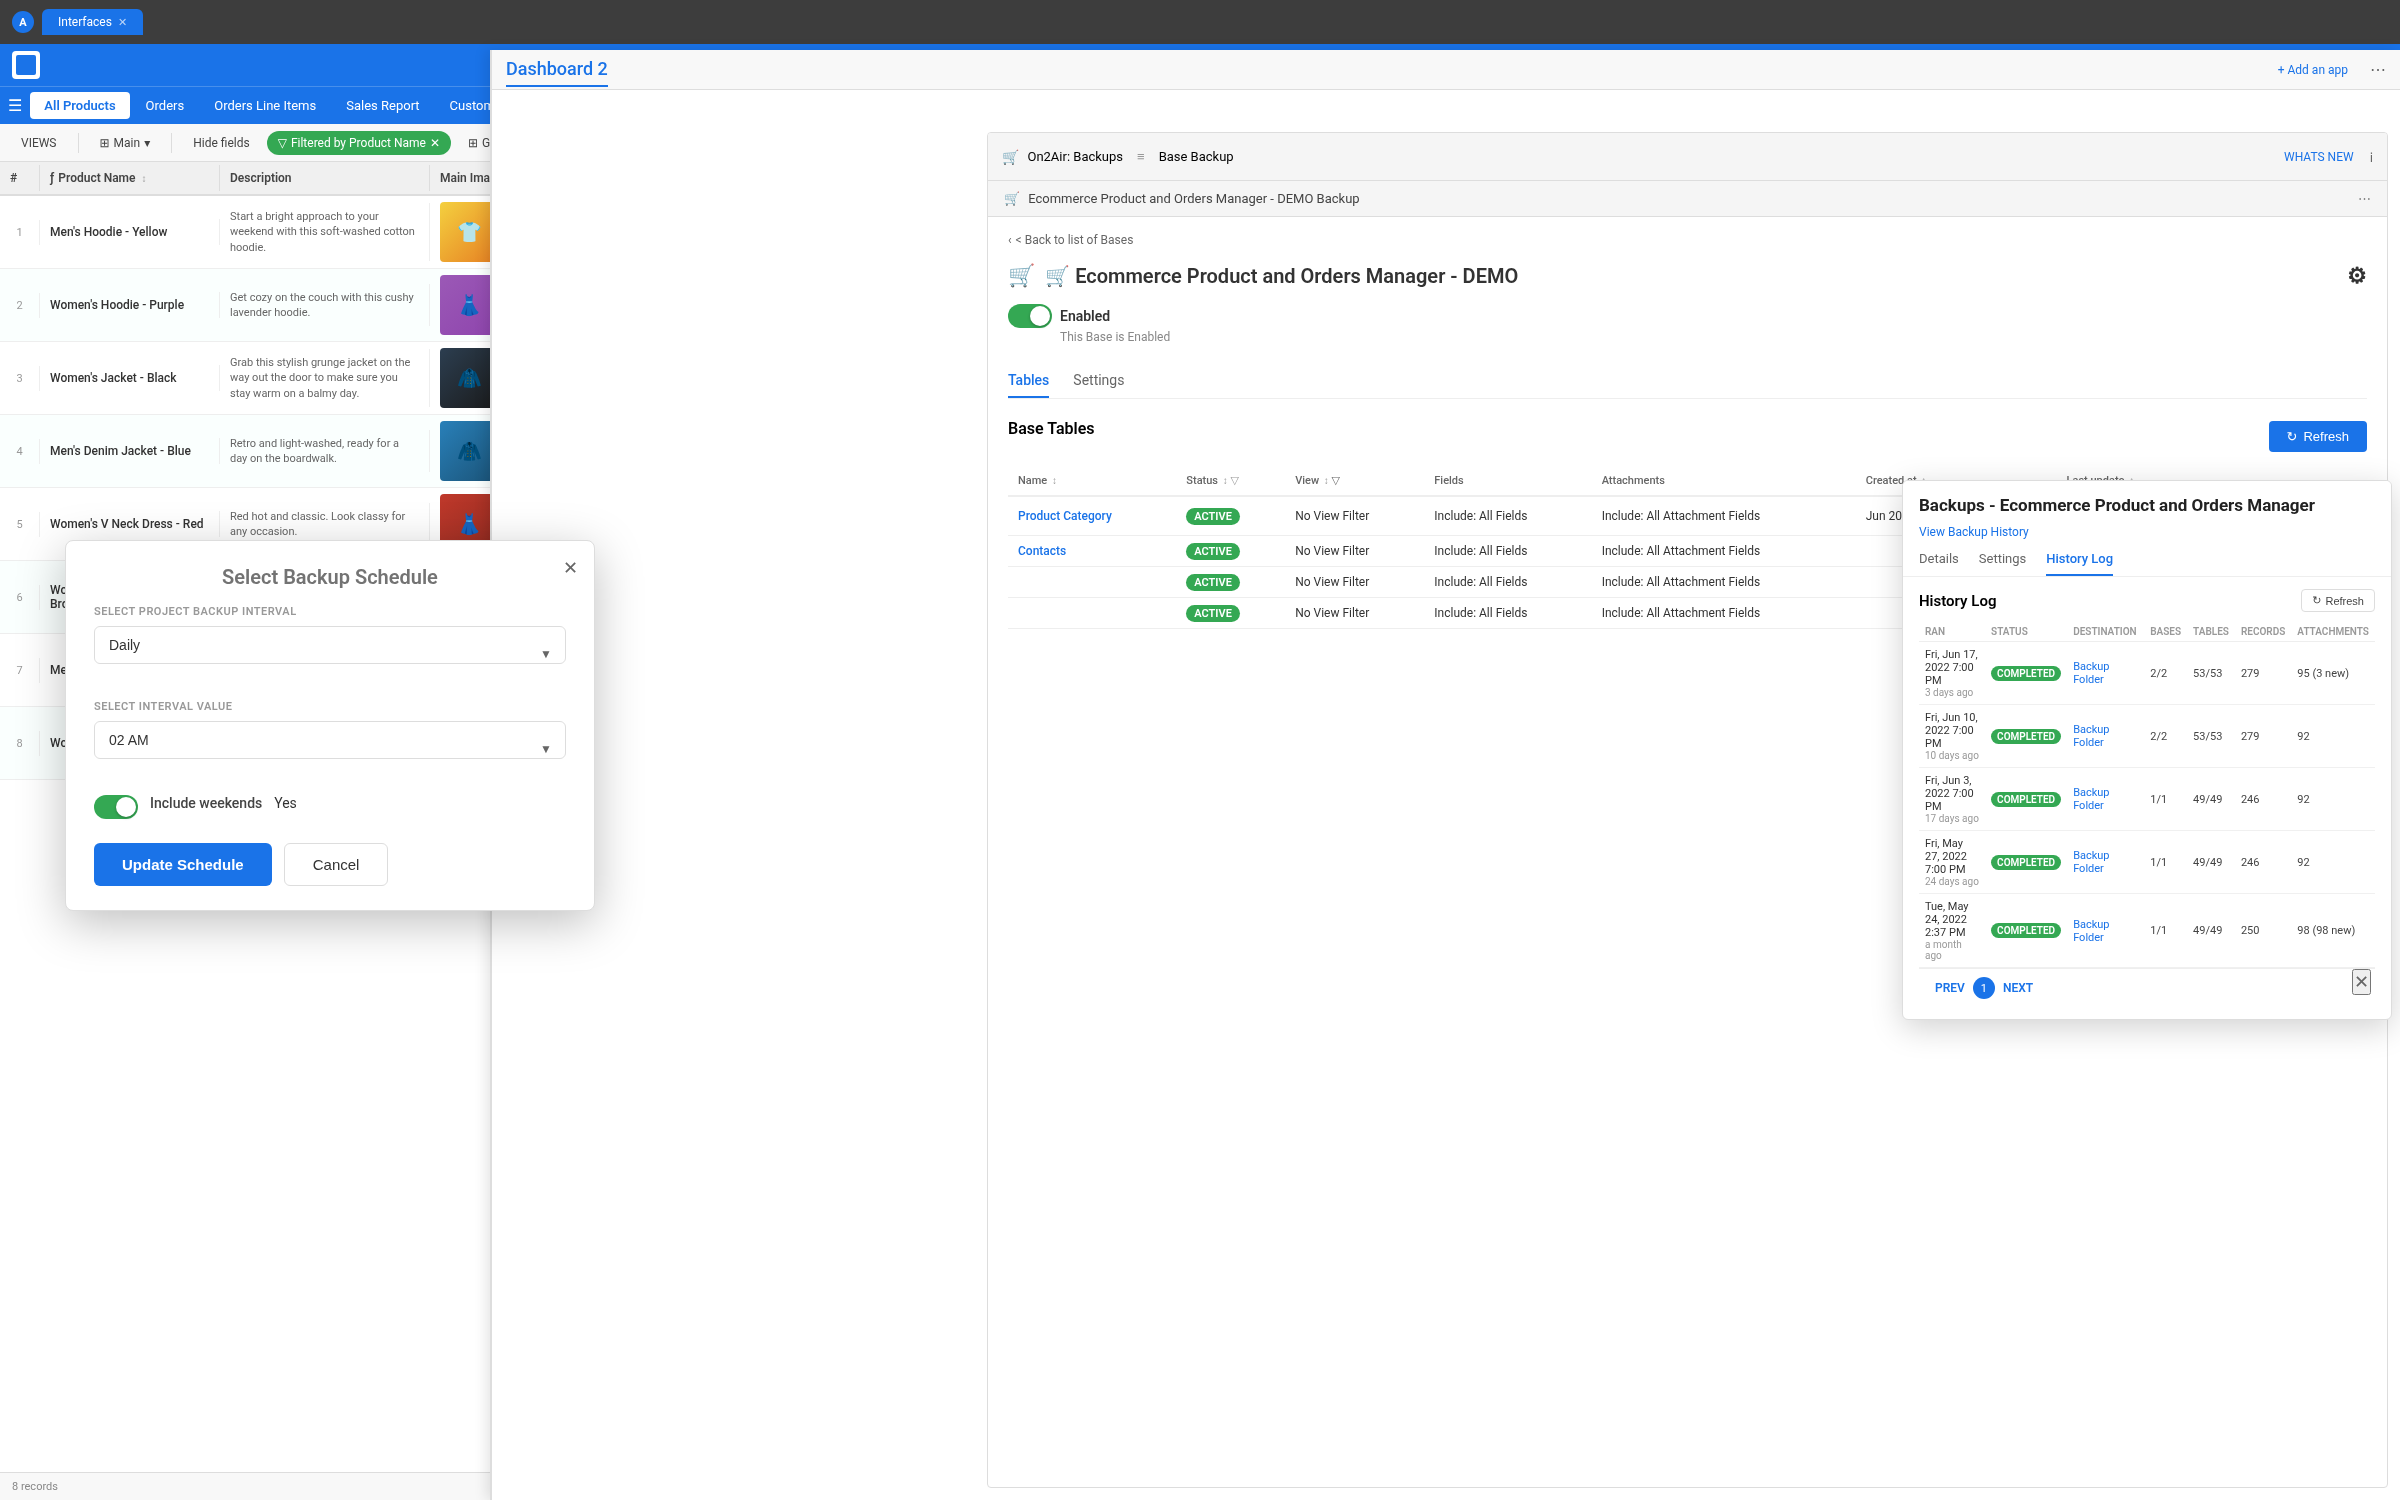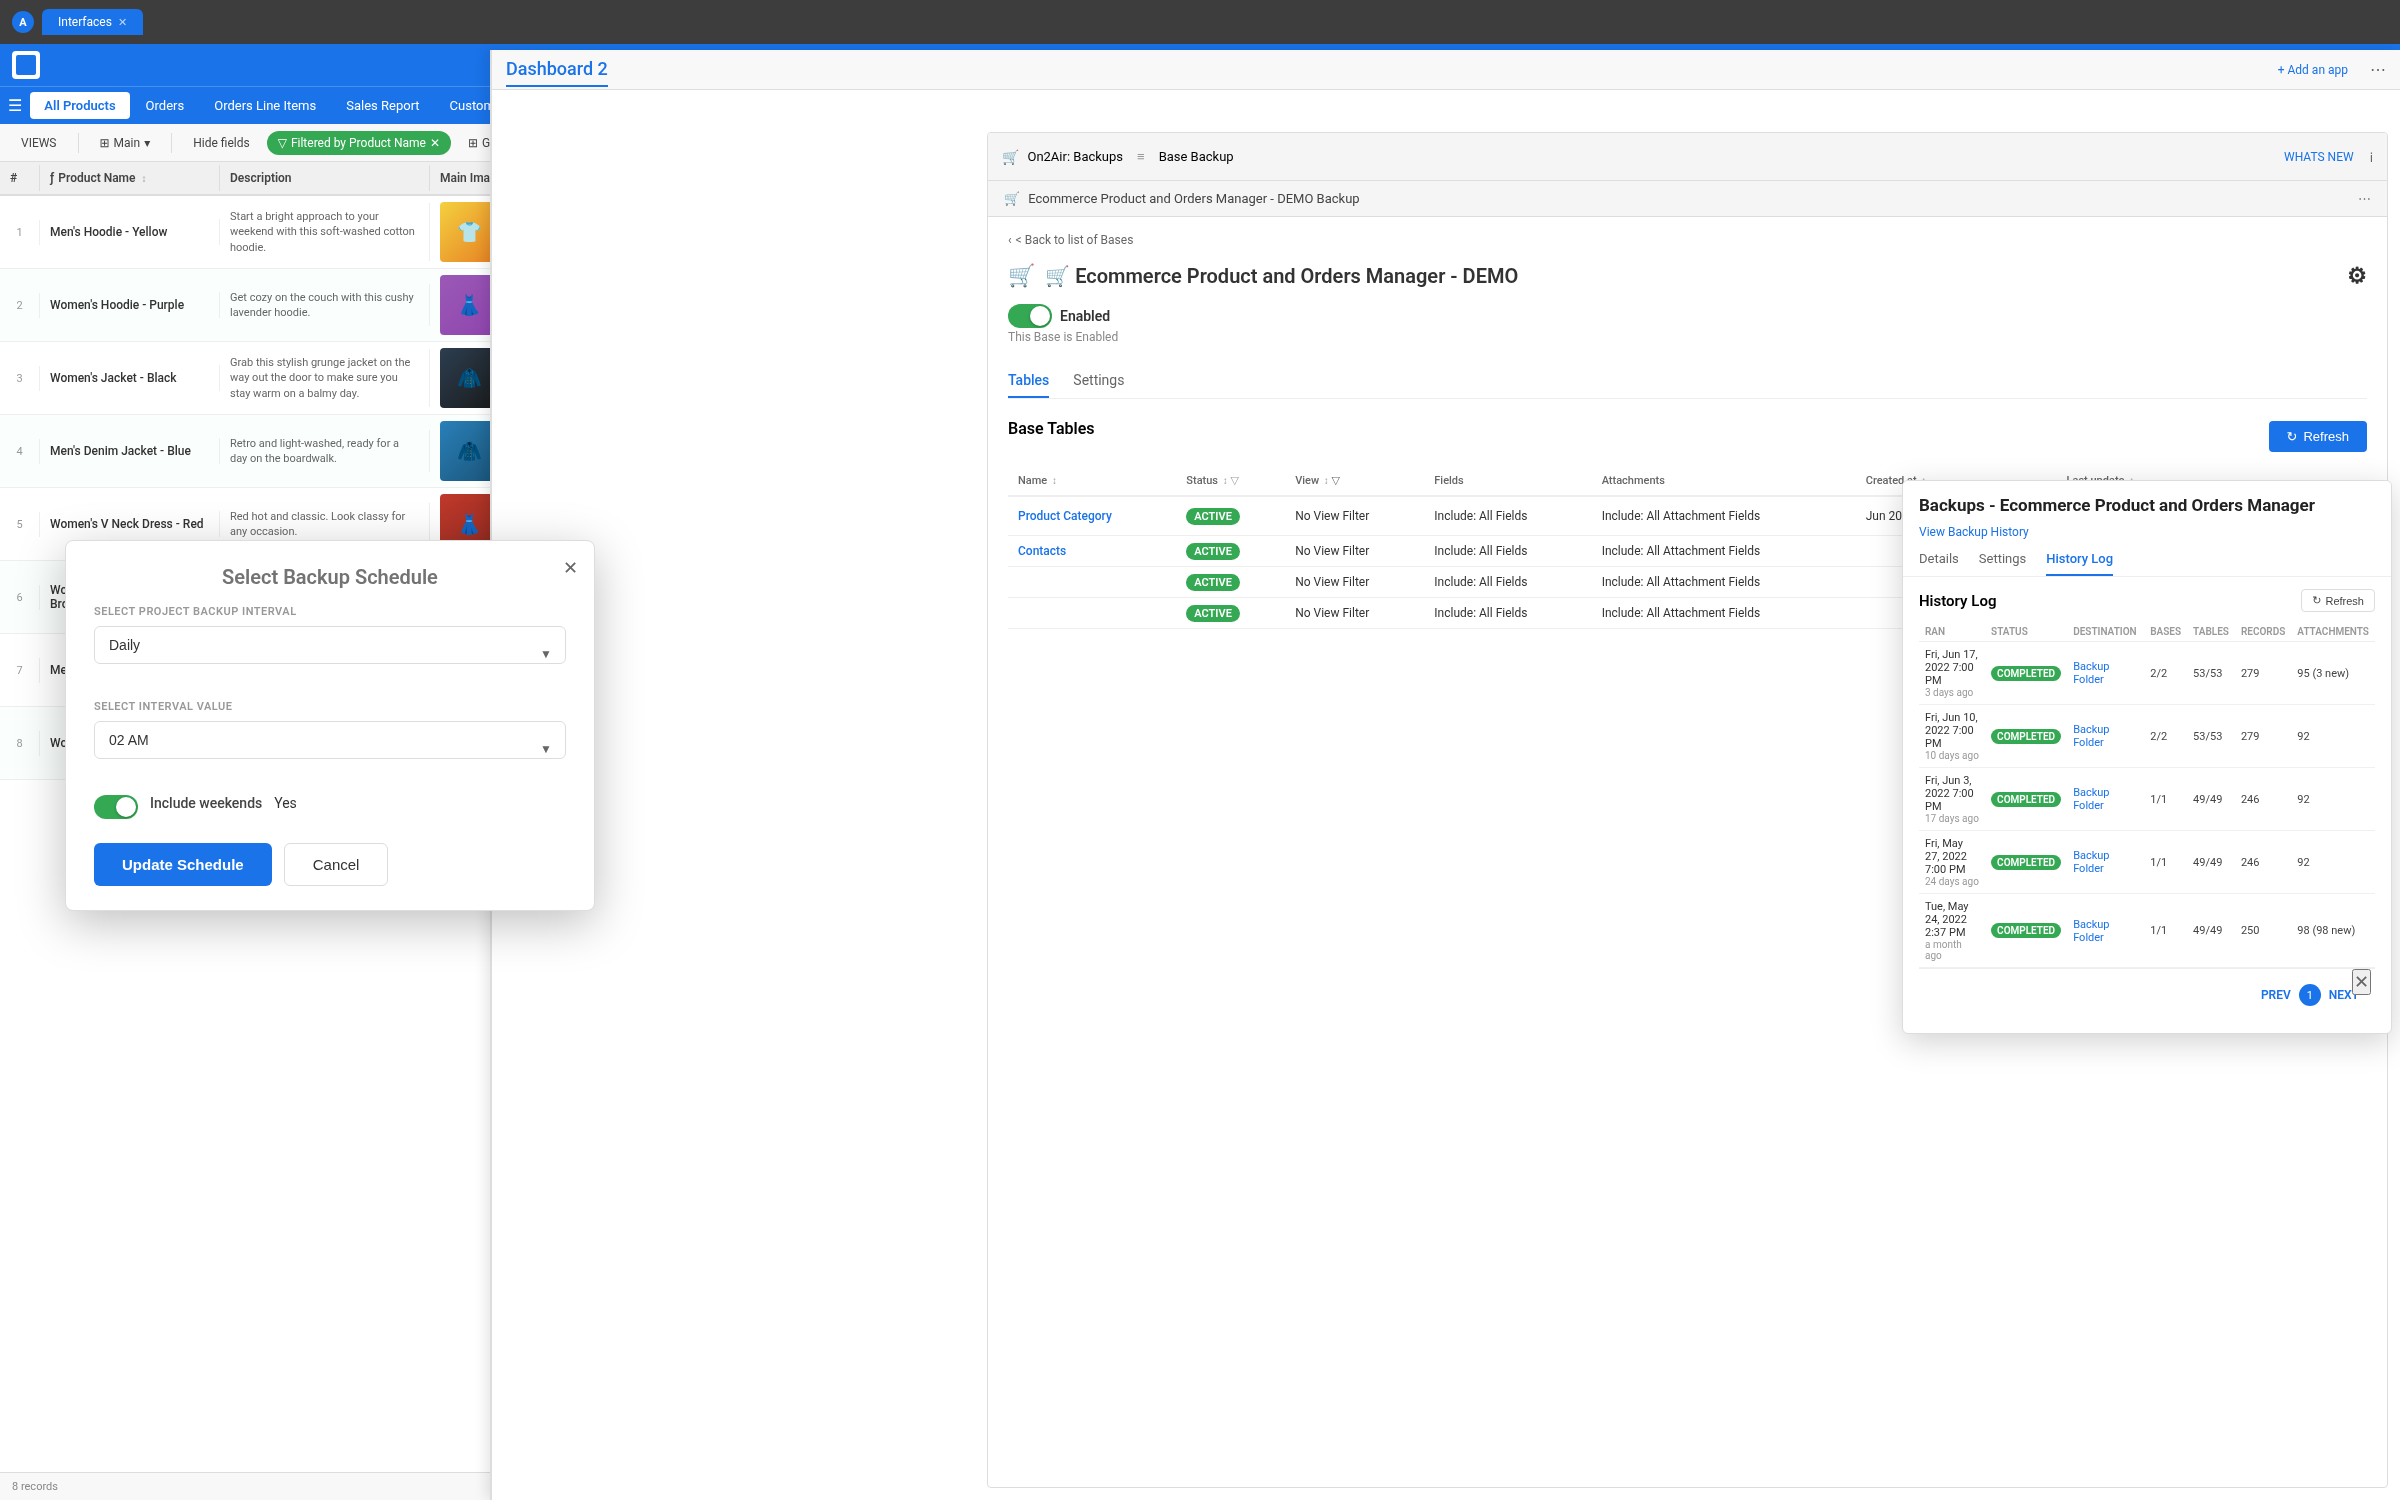--- a/index.html
+++ b/index.html
@@ -103,21 +103,21 @@
     .backup-panel-title-row { display: flex; align-items: center; gap: 8px; flex: 1; }
     .backup-breadcrumb-icon { color: #1a73e8; font-size: 14px; }
     .backup-panel-dots { margin-left: auto; cursor: pointer; color: #666; }
     .backup-content { flex: 1; overflow-y: auto; padding: 16px 20px; }
     .backup-back-link { color: #666; font-size: 12px; cursor: pointer; display: flex; align-items: center; gap: 4px; margin-bottom: 16px; }
     .backup-page-title { display: flex; align-items: center; gap: 10px; font-size: 22px; font-weight: 600; color: #333; margin-bottom: 16px; }
     .backup-enabled-row { display: flex; align-items: center; gap: 8px; margin-bottom: 6px; }
     .toggle-switch { width: 44px; height: 24px; background: #34a853; border-radius: 12px; position: relative; cursor: pointer; }
     .toggle-knob { width: 20px; height: 20px; background: white; border-radius: 50%; position: absolute; top: 2px; right: 2px; box-shadow: 0 1px 3px rgba(0,0,0,0.3); }
     .enabled-label { font-weight: 600; font-size: 14px; color: #333; }
-    .enabled-sublabel { font-size: 12px; color: #888; margin-bottom: 20px; margin-top: -4px; }
+    .enabled-sublabel { font-size: 12px; color: #888; margin-bottom: 20px; margin-left: 52px; margin-top: -4px; }
     .backup-tabs { display: flex; gap: 24px; border-bottom: 1px solid #eee; margin-bottom: 20px; }
     .backup-tab { padding: 8px 0; font-size: 14px; cursor: pointer; color: #666; border-bottom: 2px solid transparent; }
     .backup-tab.active { color: #1a73e8; border-bottom-color: #1a73e8; font-weight: 500; }
     .base-tables-title { font-size: 16px; font-weight: 600; margin-bottom: 16px; }
     .refresh-btn { background: #1a73e8; color: white; border: none; padding: 8px 18px; border-radius: 4px; font-size: 13px; cursor: pointer; display: flex; align-items: center; gap: 6px; }
     .base-tables-header { display: flex; align-items: center; justify-content: space-between; margin-bottom: 12px; }
 
     .backup-table { width: 100%; border-collapse: collapse; font-size: 12px; }
     .backup-table th { padding: 8px 10px; text-align: left; border-bottom: 2px solid #eee; color: #666; font-weight: 500; font-size: 11px; }
     .backup-table td { padding: 8px 10px; border-bottom: 1px solid #eee; color: #333; font-size: 12px; vertical-align: middle; }
@@ -140,21 +140,21 @@
     .history-log-section { padding: 12px 16px; }
     .history-log-title-row { display: flex; align-items: center; justify-content: space-between; margin-bottom: 10px; }
     .history-log-title { font-size: 15px; font-weight: 600; }
     .history-refresh-btn { background: none; border: 1px solid #ddd; padding: 4px 10px; border-radius: 4px; font-size: 11px; cursor: pointer; display: flex; align-items: center; gap: 4px; color: #444; }
     .history-table { width: 100%; border-collapse: collapse; font-size: 11px; }
     .history-table th { color: #999; font-size: 10px; font-weight: 600; padding: 4px 6px; border-bottom: 1px solid #eee; text-align: left; text-transform: uppercase; }
     .history-table td { padding: 6px 6px; border-bottom: 1px solid #f0f0f0; color: #444; vertical-align: middle; }
     .history-table td:first-child { color: #333; font-size: 11px; }
     .completed-badge { background: #34a853; color: white; padding: 2px 6px; border-radius: 10px; font-size: 10px; font-weight: 600; }
     .history-link { color: #1a73e8; cursor: pointer; font-size: 11px; }
-    .history-pagination { display: flex; align-items: center; gap: 8px; padding: 15px 16px; font-size: 12px; color: #666; border-top: 1px solid #eee; justify-content: flex-end; }
+    .history-pagination { display: flex; align-items: center; gap: 8px; padding: 8px 16px; font-size: 12px; color: #666; border-top: 1px solid #eee; }
     .page-btn { cursor: pointer; color: #1a73e8; font-weight: 600; }
     .page-num { background: #1a73e8; color: white; width: 22px; height: 22px; border-radius: 50%; display: flex; align-items: center; justify-content: center; font-size: 11px; }
 
     
     .schedule-modal { position: absolute; top: 540px; left: 65px; width: 530px; background: white; border-radius: 8px; box-shadow: 0 12px 48px rgba(0,0,0,0.25); z-index: 20; overflow: hidden; border: 1px solid #ddd; }
     .schedule-modal-header { display: flex; align-items: center; justify-content: center; padding: 24px 20px 16px; position: relative; }
     .schedule-modal-title { font-size: 20px; font-weight: 600; color: #737373; text-align: center; }
     .schedule-close-btn { position: absolute; right: 16px; top: 16px; background: none; border: none; font-size: 18px; cursor: pointer; color: #666; }
     .schedule-body { padding: 0 28px 24px; }
     .schedule-label { font-size: 11px; font-weight: 600; color: #999; text-transform: uppercase; letter-spacing: 0.5px; margin-bottom: 8px; }

